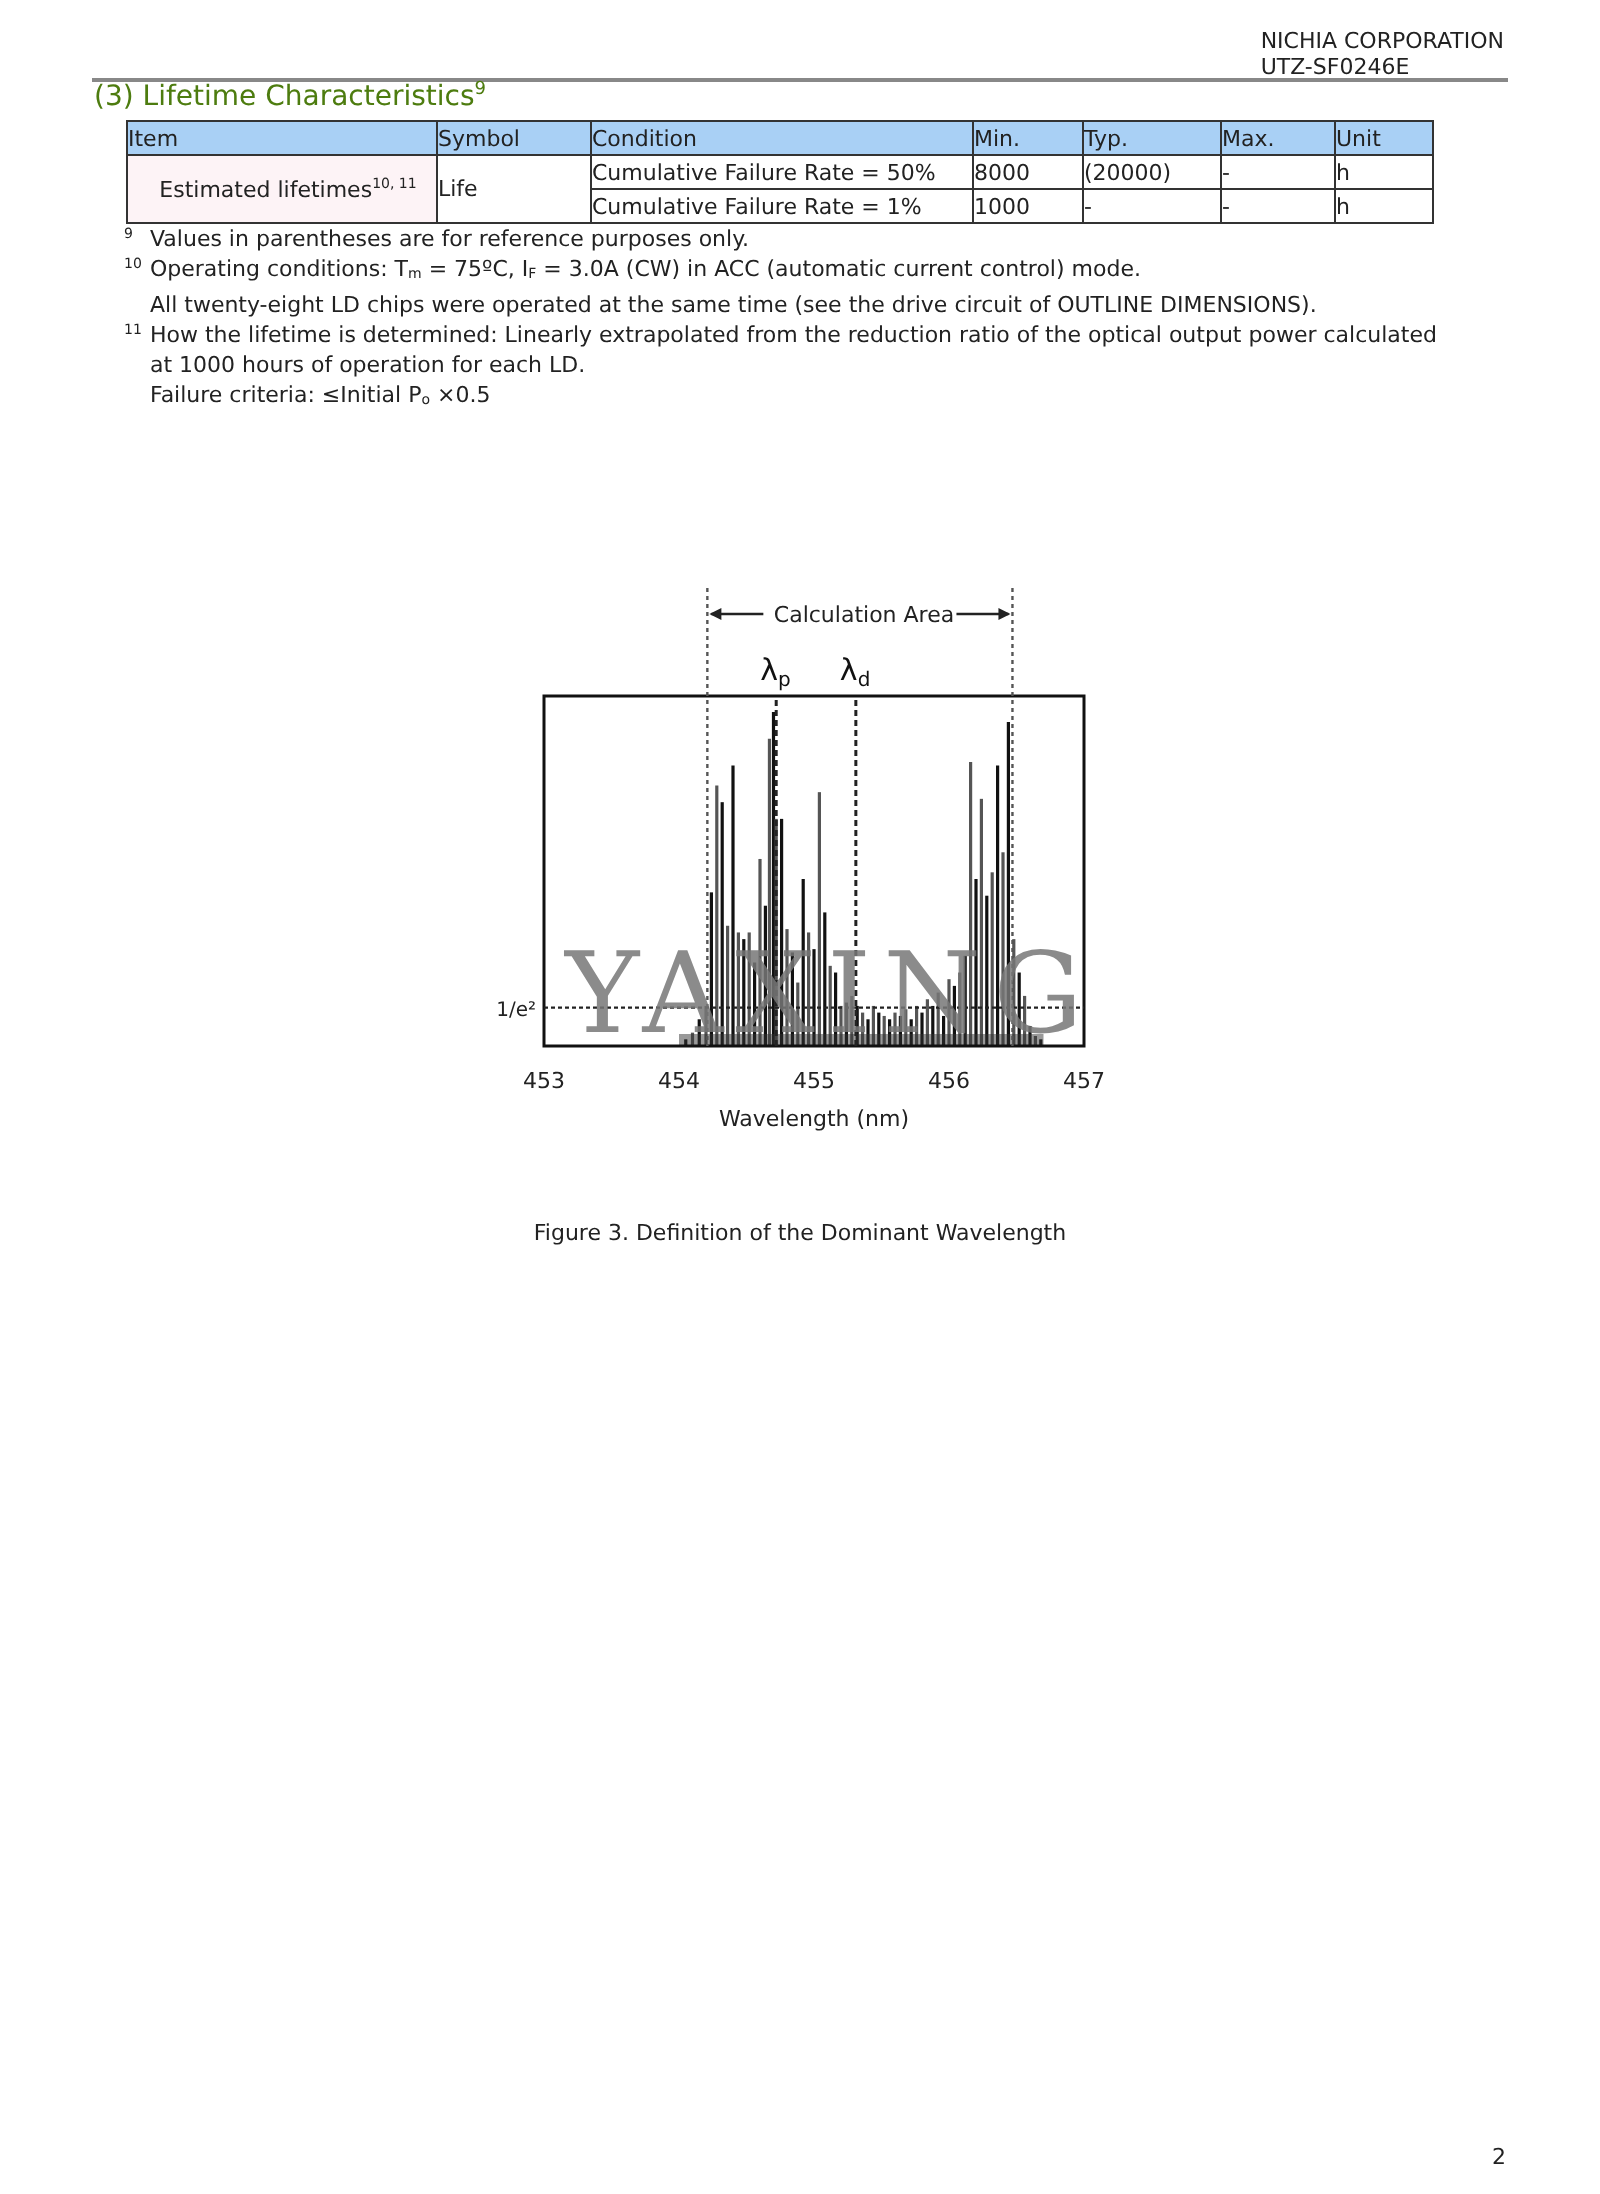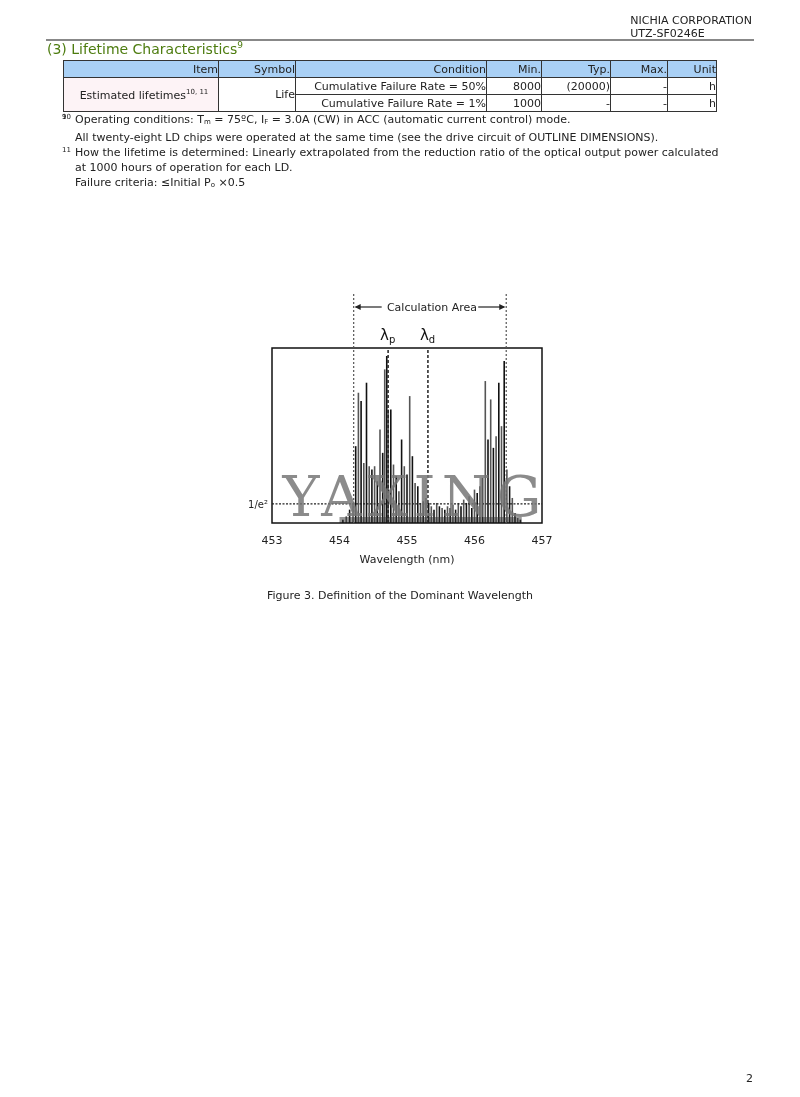--- a/index.html
+++ b/index.html
@@ -2,31 +2,31 @@
 <html><head>
 <meta charset="utf-8">
 <style>
   html, body { margin:0; padding:0; background:#fff; }
   body { width:800px; height:1097px; position:relative; font-family:"DejaVu Sans", sans-serif; color:#222; overflow:hidden; }
   .hdr { position:absolute; right:48px; top:14px; font-size:11px; line-height:13px; color:#222; }
   .hdr-rule { position:absolute; left:46px; right:46px; top:39px; height:2px; background:#888; }
   .sec-title { position:absolute; left:47px; top:40px; font-size:14px; color:#4d7c0f; }
   .sec-title sup { font-size:9px; }
   table.spec { position:absolute; left:63px; top:60px; border-collapse:collapse; font-size:11px; }
-  table.spec th, table.spec td { border:1px solid #333; padding:0; text-align:right; height:16px; }
+  table.spec th, table.spec td { border:1px solid #333; padding:0; text-align:left; height:16px; }
   table.spec th { background:#a9d0f5; font-weight:normal; height:16px; }
   table.spec td.item { background:#fdf3f6; text-align:center; padding-left:6px; }
   table.spec sup { font-size:7px; }
   .notes { position:absolute; left:62px; top:112px; font-size:11px; line-height:15px; color:#222; }
   .notes .n { position:relative; padding-left:13px; }
   .notes .n sup { position:absolute; left:0; top:-2px; font-size:7px; }
   .notes .c { padding-left:13px; }
   .sub { font-size:7px; vertical-align:-1px; }
   svg.fig { position:absolute; left:0; top:280px; }
-  .caption { position:absolute; left:0; width:800px; top:589px; text-align:center; font-size:11px; }
+  .caption { position:absolute; left:0; width:800px; top:610px; text-align:center; font-size:11px; }
   .pageno { position:absolute; right:47px; top:1072px; font-size:11px; }
 </style>
 </head>
 <body>
 
 <div class="hdr">
   <div>NICHIA CORPORATION</div>
   <div>UTZ-SF0246E</div>
 </div>
 <div class="hdr-rule"></div>
@@ -57,21 +57,21 @@
     <td>Cumulative Failure Rate = 1%</td>
     <td>1000</td>
     <td>-</td>
     <td>-</td>
     <td>h</td>
   </tr>
 </tbody>
   </table>
 
 <div class="notes">
-  <div class="n"><sup>9</sup></div>
+  <div class="n"><sup>9</sup><span>Values in parentheses are for reference purposes only.</span></div>
   <div class="n"><sup>10</sup><span>Operating conditions: T</span><span class="sub">m</span><span> = 75ºC, I</span><span class="sub">F</span><span> = 3.0A (CW) in ACC (automatic current control) mode.</span></div>
   <div class="c">All twenty-eight LD chips were operated at the same time (see the drive circuit of OUTLINE DIMENSIONS).</div>
   <div class="n"><sup>11</sup><span>How the lifetime is determined: Linearly extrapolated from the reduction ratio of the optical output power calculated</span></div>
   <div class="c">at 1000 hours of operation for each LD.</div>
   <div class="c"><span>Failure criteria: ≤Initial P</span><span class="sub">o</span><span> ×0.5</span></div>
 </div>
 
 <svg class="fig" width="800" height="300">
   <g id="bars">
       <line x1="342.8750000000008" x2="342.8750000000008" y1="243" y2="239.66" stroke="#111" stroke-width="1.6"></line>

